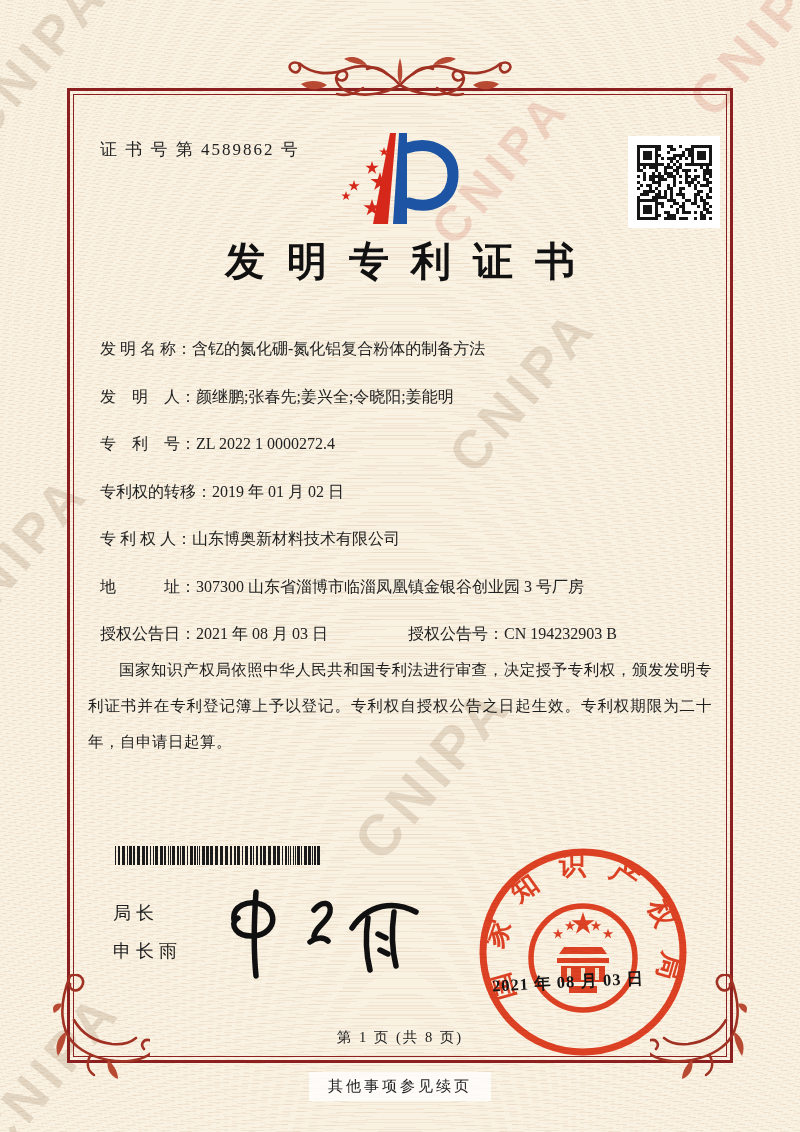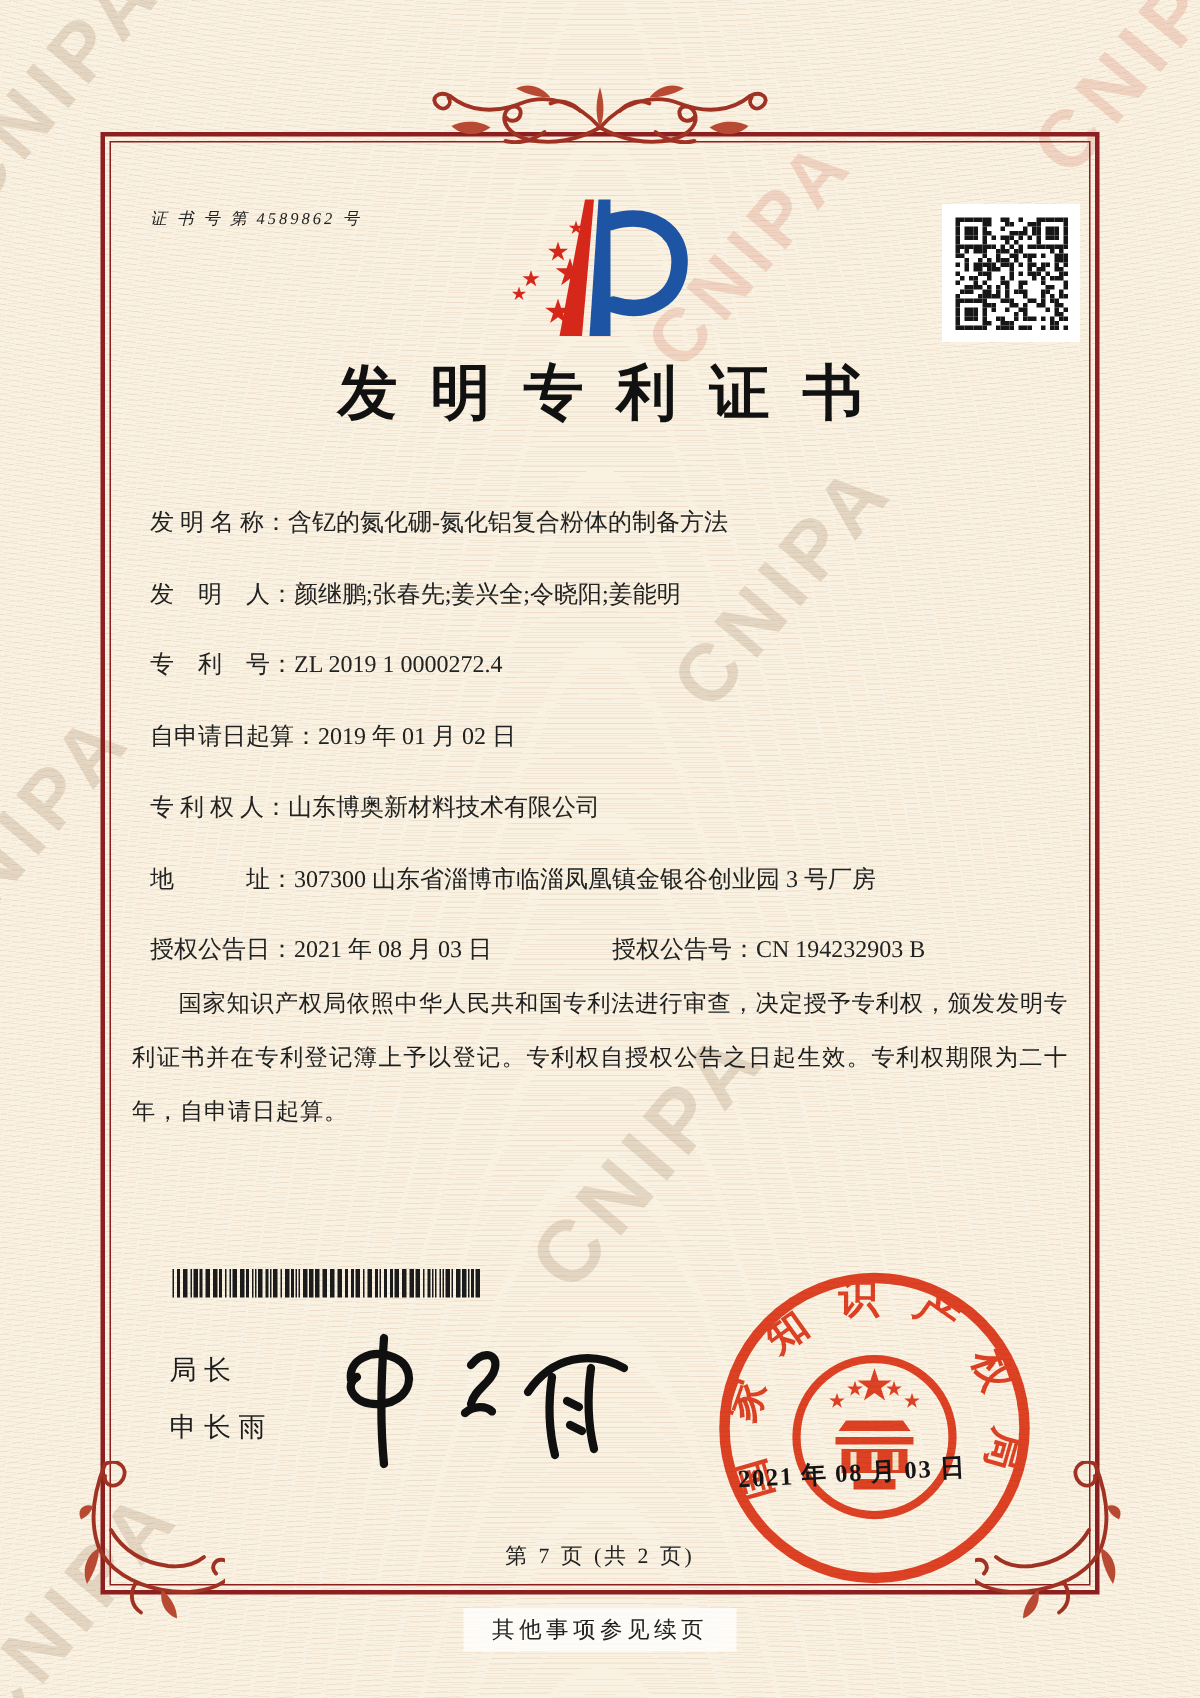--- a/index.html
+++ b/index.html
@@ -25,21 +25,21 @@
   .wm6{left:432px;top:772px;font-size:58px;color:rgba(186,164,140,0.26);}
   .wm7{left:46px;top:1074px;}
   
   .frame{position:absolute;left:67px;top:88px;width:666px;height:975px;
          border:3px solid #8c1f1f;box-sizing:border-box;z-index:1;}
   .frame-inner{position:absolute;inset:3px;border:1px solid #8c1f1f;}
   .orn{position:absolute;z-index:2;}
   .os{stroke:#a03224;stroke-width:2.6;fill:none;stroke-linecap:round;}
   .of{fill:#b84a33;stroke:none;}
   
-  .cert-no{position:absolute;left:100px;top:138px;font-size:11px;letter-spacing:2px;z-index:3;font-style:italic;}
+  .cert-no{position:absolute;left:100px;top:138px;font-size:17px;letter-spacing:2px;z-index:3;}
   .logo{position:absolute;left:330px;top:124px;z-index:3;}
   .qr{position:absolute;left:628px;top:136px;width:92px;height:92px;background:#fff;
       display:flex;align-items:center;justify-content:center;z-index:3;}
   .qr-grid{display:grid;grid-template-columns:repeat(25,3px);grid-auto-rows:3px;}
   .qr-grid i{display:block;}
   .qr-grid i.d{background:#161616;}
   .title{position:absolute;left:0;top:234px;width:800px;text-align:center;
          font-size:40px;font-weight:700;letter-spacing:22px;text-indent:22px;color:#111;z-index:3;}
   
   .fields{position:absolute;left:100px;top:336px;width:616px;z-index:3;}
@@ -770,24 +770,24 @@
   <div class="title">发明专利证书</div>
 
   <div class="fields">
     <div class="frow">
       <span class="flabel">发 明 名 称：</span><span>含钇的氮化硼-氮化铝复合粉体的制备方法</span>
     </div>
     <div class="frow">
       <span class="flabel">发　明　人：</span><span>颜继鹏;张春先;姜兴全;令晓阳;姜能明</span>
     </div>
     <div class="frow">
-      <span class="flabel">专　利　号：</span><span>ZL 2019 1 0000272.4</span>
+      <span class="flabel">专　利　号：</span><span>ZL 2022 1 0000272.4</span>
     </div>
     <div class="frow">
-      <span class="flabel">自申请日起算：</span><span>2019 年 01 月 02 日</span>
+      <span class="flabel">专利权的转移：</span><span>2019 年 01 月 02 日</span>
     </div>
     <div class="frow">
       <span class="flabel">专 利 权 人：</span><span>山东博奥新材料技术有限公司</span>
     </div>
     <div class="frow">
       <span class="flabel">地　　　址：</span><span>307300 山东省淄博市临淄凤凰镇金银谷创业园 3 号厂房</span>
     </div>
     <div class="frow">
       <span class="flabel">授权公告日：</span><span class="fv-fixed">2021 年 08 月 03 日</span><span>授权公告号：</span><span>CN 194232903 B</span>
     </div>
@@ -834,16 +834,16 @@
       <rect x="88" y="124" width="44" height="16"></rect>
       <rect x="94" y="126" width="4" height="12" fill="#f9f2e3"></rect>
       <rect x="108" y="126" width="4" height="12" fill="#f9f2e3"></rect>
       <rect x="122" y="126" width="4" height="12" fill="#f9f2e3"></rect>
       <rect x="96" y="144" width="28" height="7"></rect>
     </g>
   </svg>
 
   <div class="seal-date">2021 年 08 月 03 日</div>
 
-  <div class="page-info">第 7 页 (共 2 页)</div>
+  <div class="page-info">第 1 页 (共 8 页)</div>
   <div class="note">其他事项参见续页</div>
 
 </div>
 
 </body></html>

